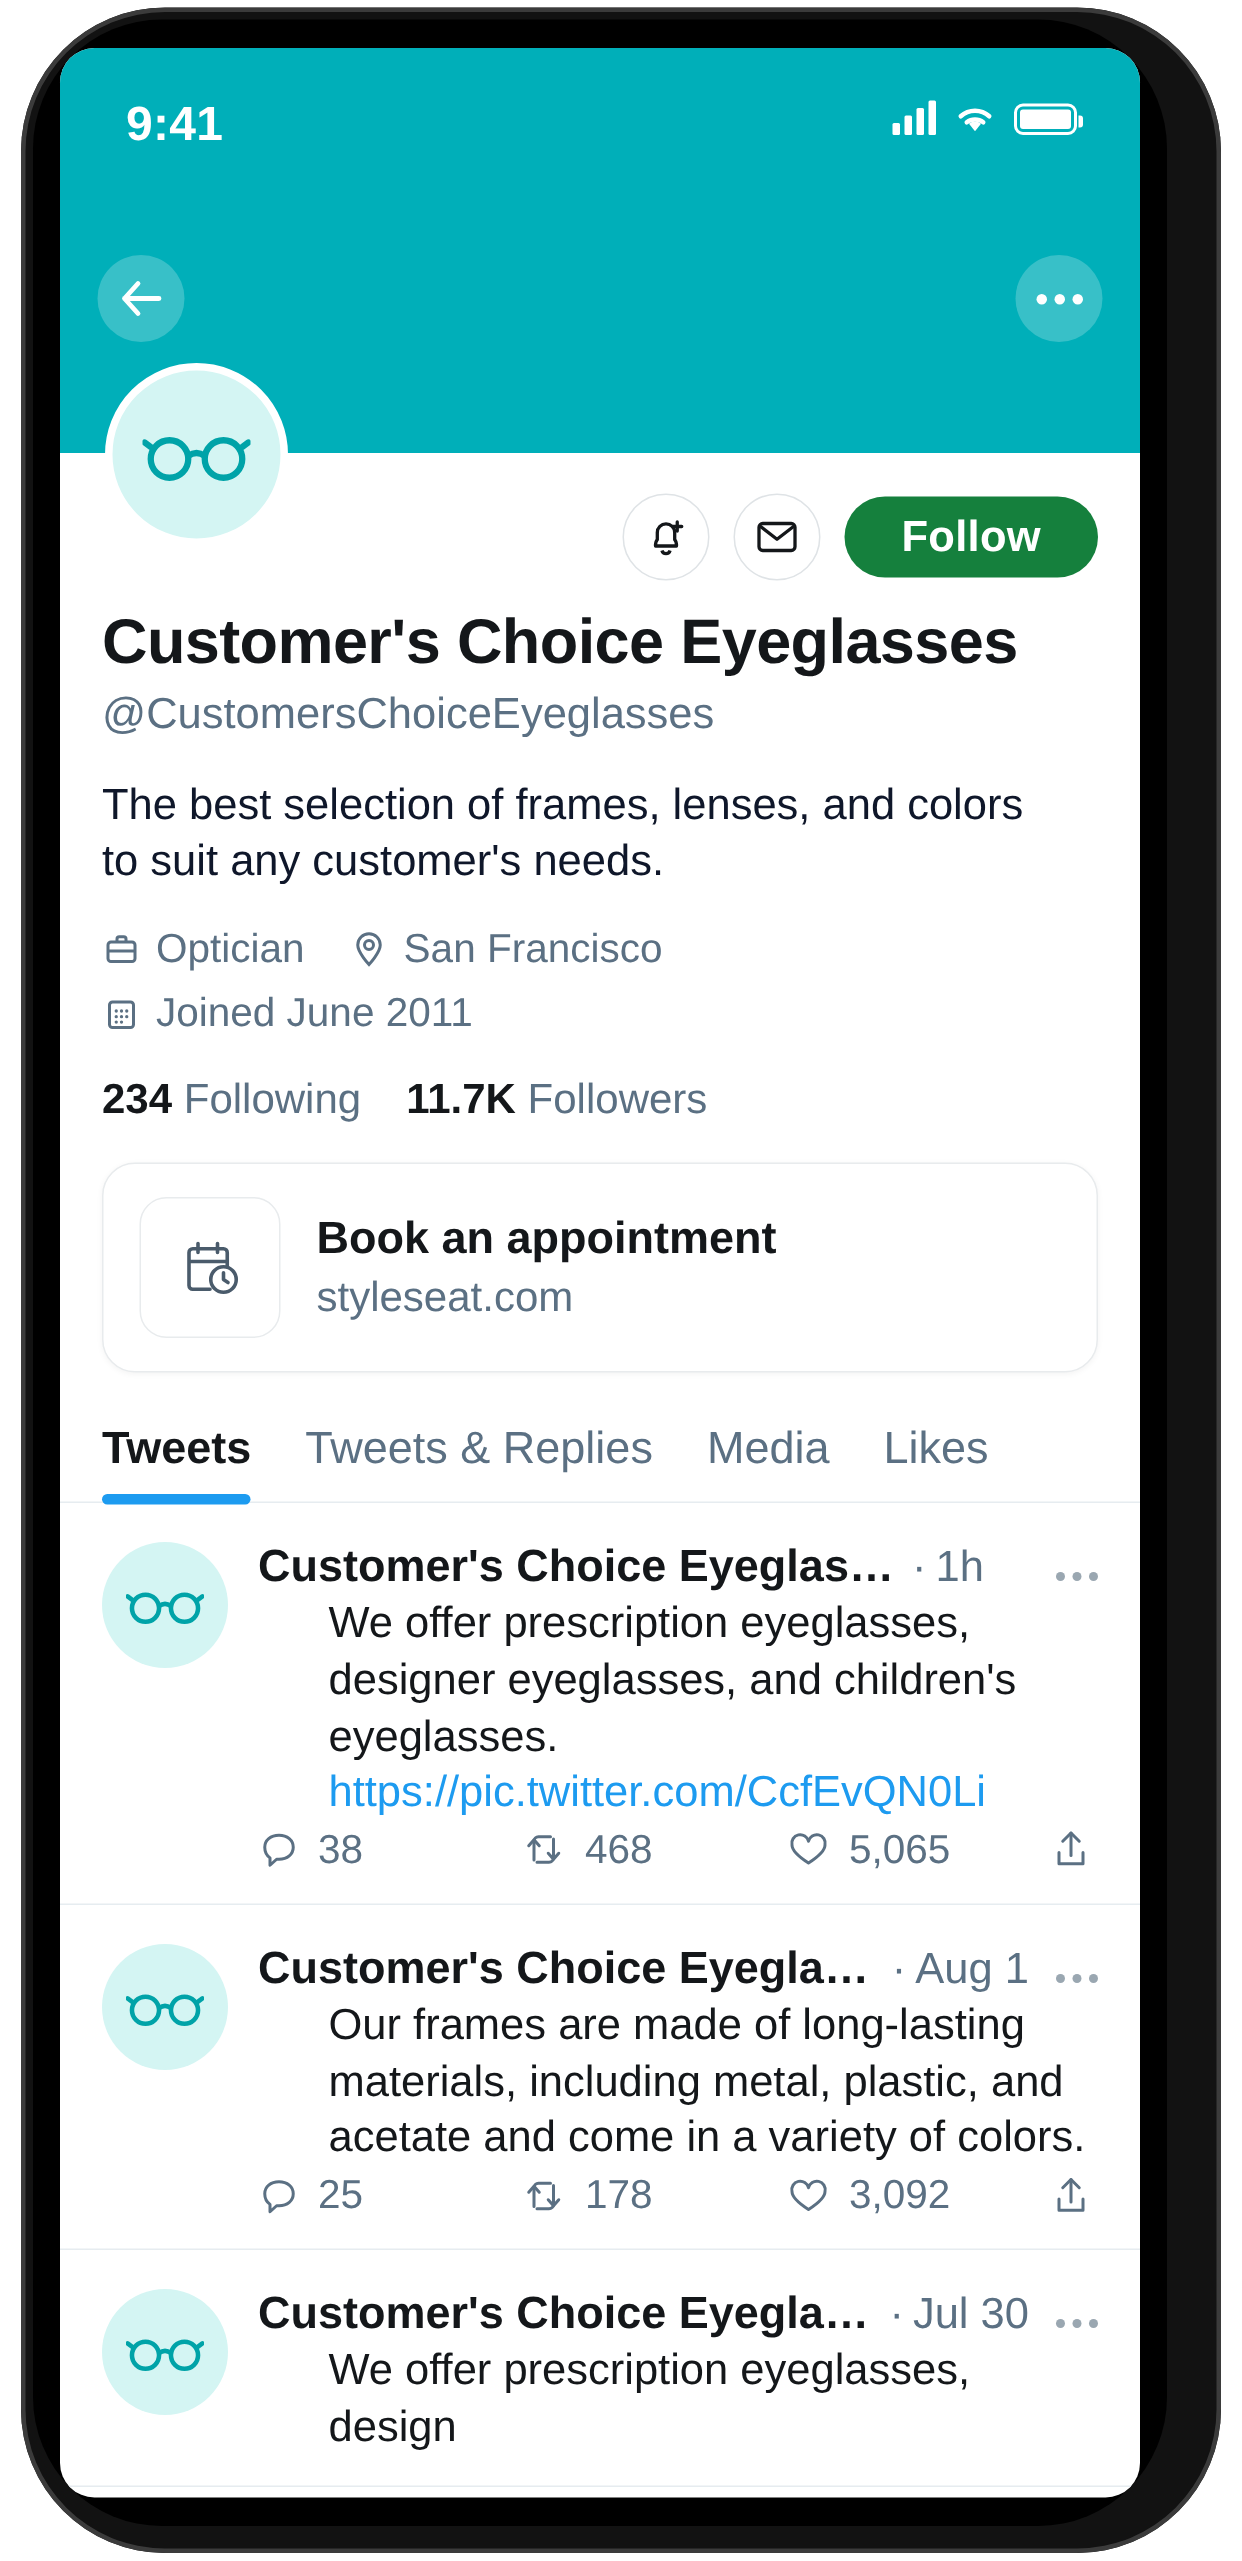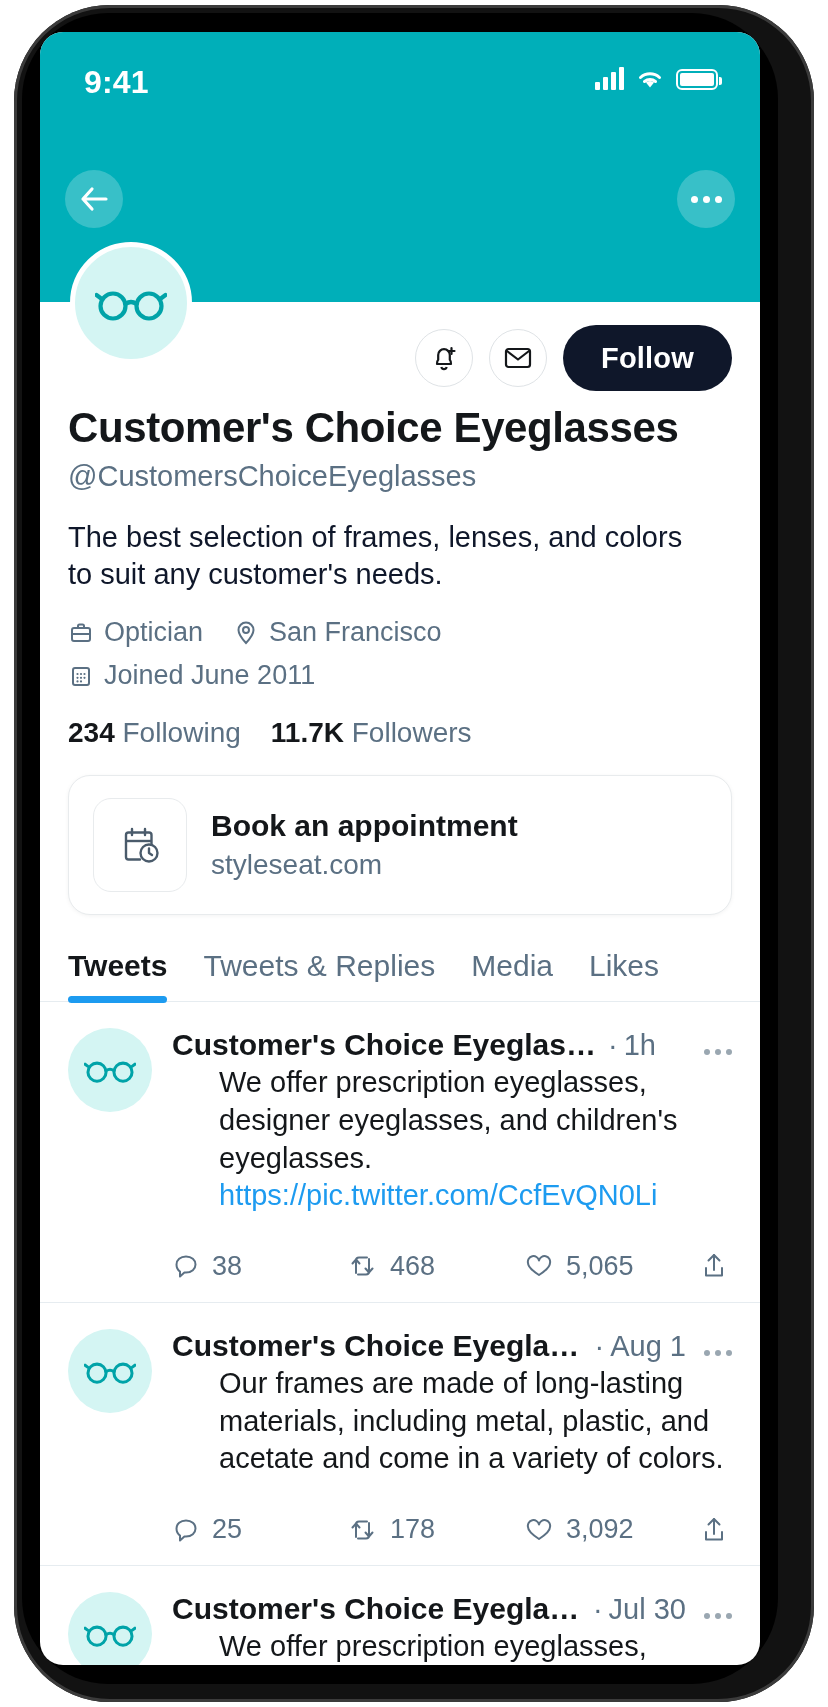--- a/index.html
+++ b/index.html
@@ -141,24 +141,24 @@
     height: 96px;
   }
   .circle-btn {
     width: 58px; height: 58px;
     border-radius: 50%;
     border: 1.6px solid #dfe3e6;
     background: #ffffff;
     display:flex; align-items:center; justify-content:center;
   }
   .follow-btn {
-    background: #0f172a;
+    background: #15803d;
     color: #ffffff;
     border-radius: 34px;
-    height: 66px;
+    height: 54px;
     padding: 0 38px;
     font-size: 29px;
     font-weight: 700;
     display:flex; align-items:center; justify-content:center;
     letter-spacing: 0.2px;
   }
 
   .display-name {
     font-size: 42px;
     font-weight: 700;
@@ -291,21 +291,21 @@
     color: #14171A;
     line-height: 1.3;
     margin-top: 2px;
     margin-left: 47px;
   }
   .tweet-link { color: #1D9BF0; }
 
   .engage {
     display: flex;
     align-items: center;
-    margin-top: 36px;
+    margin-top: 3px;
     color: #5B7083;
     font-size: 27px;
     gap: 34px;
   }
   .eng-item {
     display: flex;
     align-items: center;
     gap: 12px;
     width: 33%;
   }

